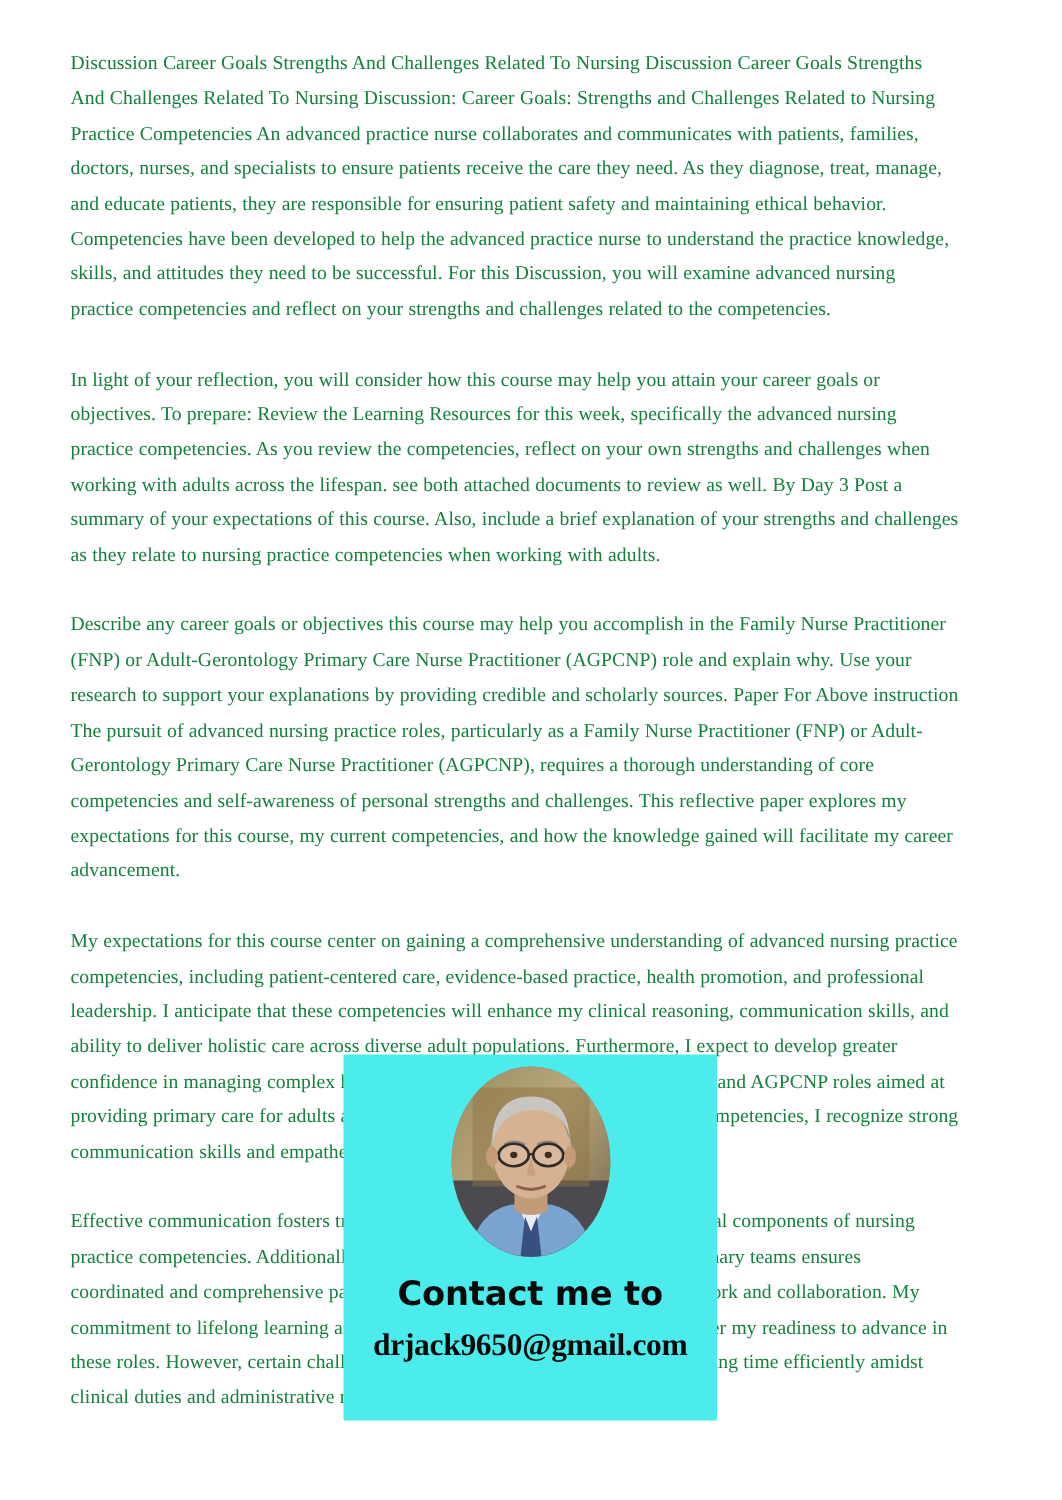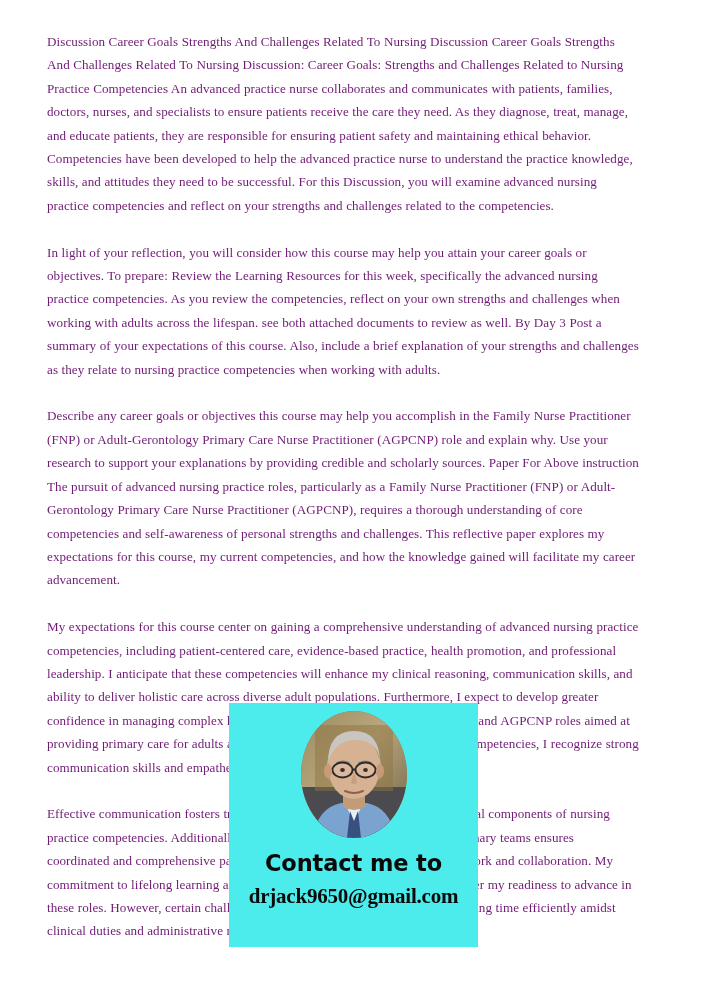--- a/index.html
+++ b/index.html
@@ -25,21 +25,21 @@
     top: 30px;
     width: 592px;
   }
   .para {
     font-size: 13.1px;
     line-height: 23.4px;
     text-align: left;
     margin: 0 0 23.4px 0;
     letter-spacing: 0.005em;
     word-spacing: 0.01em;
-    color: #701a75;
+    color: #15803d;
   }
   .para:last-child { margin-bottom: 0; }
 
   
   .contact-overlay {
     position: absolute;
     left: 229px;
     top: 703px;
     width: 249px;
     height: 244px;

